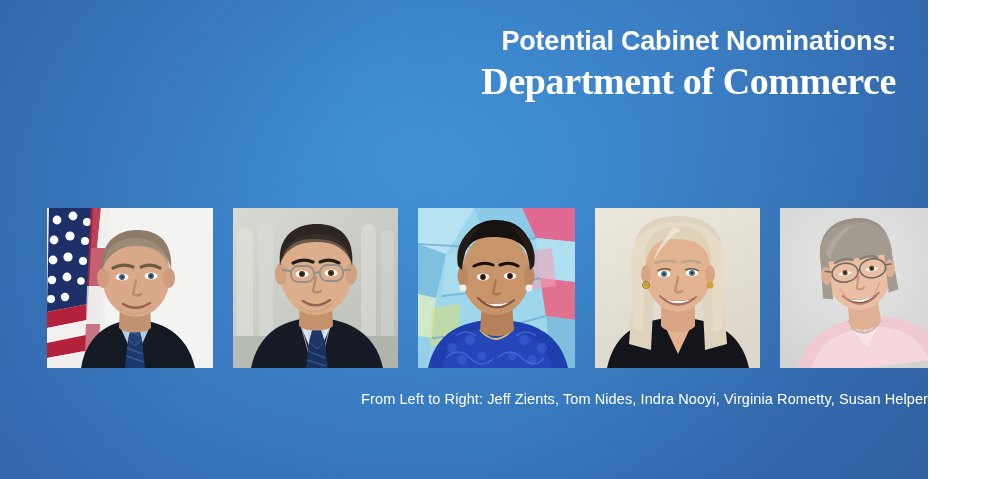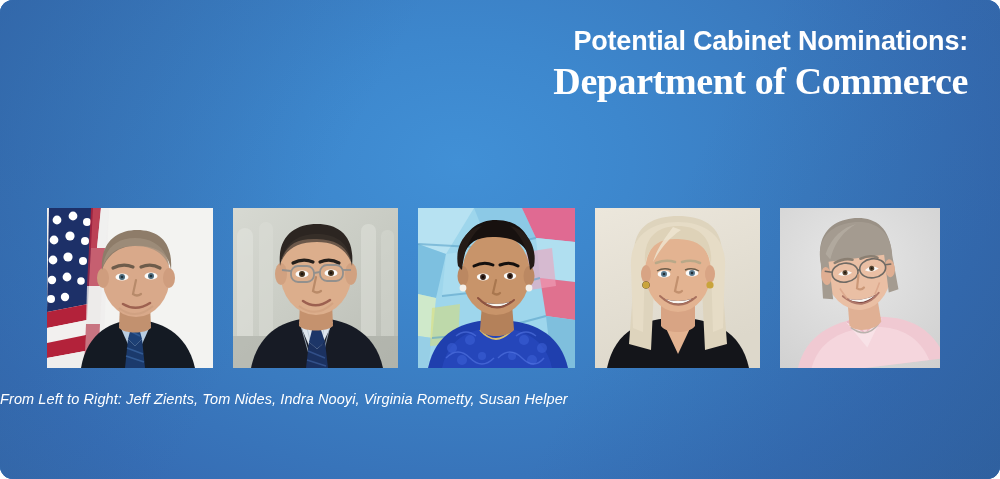--- a/index.html
+++ b/index.html
@@ -5,25 +5,24 @@
   html, body {
     margin: 0;
     padding: 0;
     background: #ffffff;
   }
   body {
     font-family: "Liberation Sans", sans-serif;
   }
   #slide {
     position: relative;
-    width: 1000px;
+    width: 928px;
     height: 479px;
     overflow: hidden;
     background: #2f6bb0;
-    border-radius: 13px;
   }
   
   #slide-bg {
     position: absolute;
     inset: 0;
     background:
       radial-gradient(ellipse 780px 560px at 46% 34%, #4190d6 0%, #3d87cd 22%, #3a7bc0 45%, #366db4 68%, #33629f 100%),
       linear-gradient(135deg, #3f78b8 0%, #3a86cc 40%, #2f69ad 100%);
     background-blend-mode: normal;
   }
@@ -77,25 +76,24 @@
     background: #e6e6e6;
   }
   .photo svg { display: block; }
 
   
   #caption {
     position: absolute;
     left: 0;
     right: 0;
     top: 391px;
-    text-align: left;
+    text-align: right;
     color: #ffffff;
     font-size: 14.5px;
     letter-spacing: 0.1px;
-    font-style: italic;
   }
 </style>
 </head>
 <body>
 
 <div id="slide">
   <div id="slide-bg"></div>
 
   <div id="title-block">
     <span id="title-line1">Potential Cabinet Nominations:</span>

